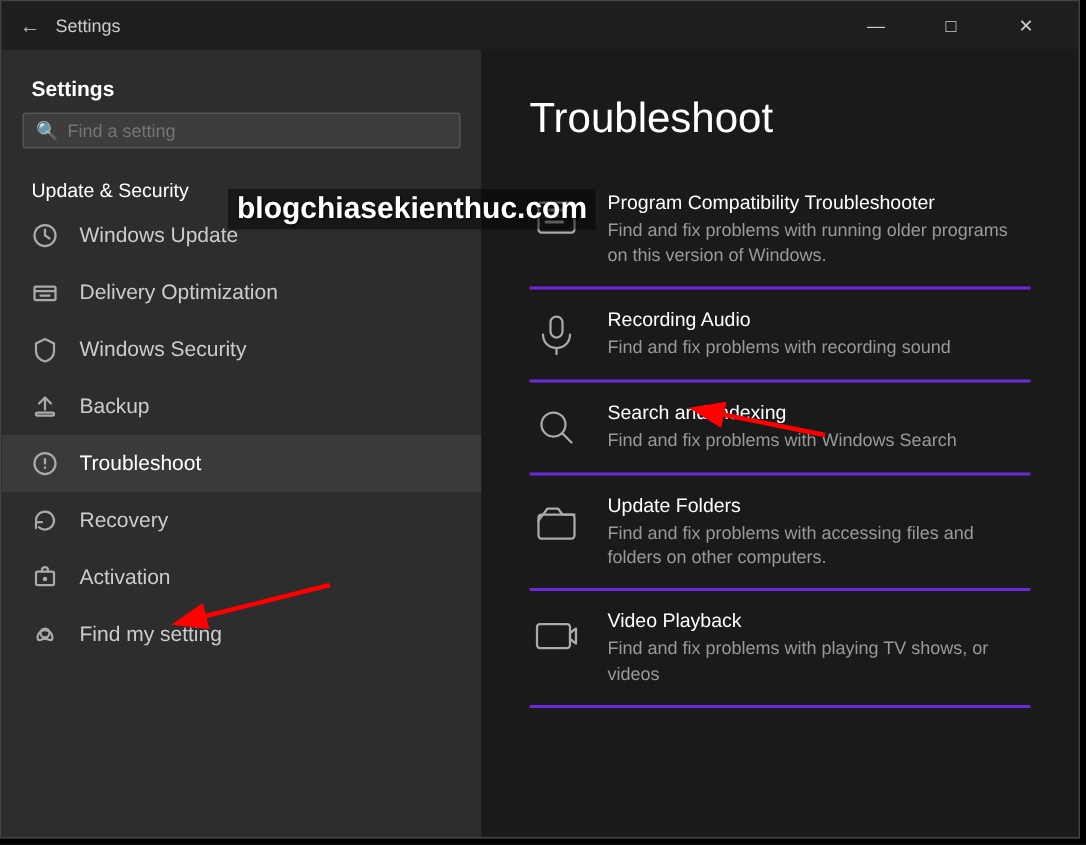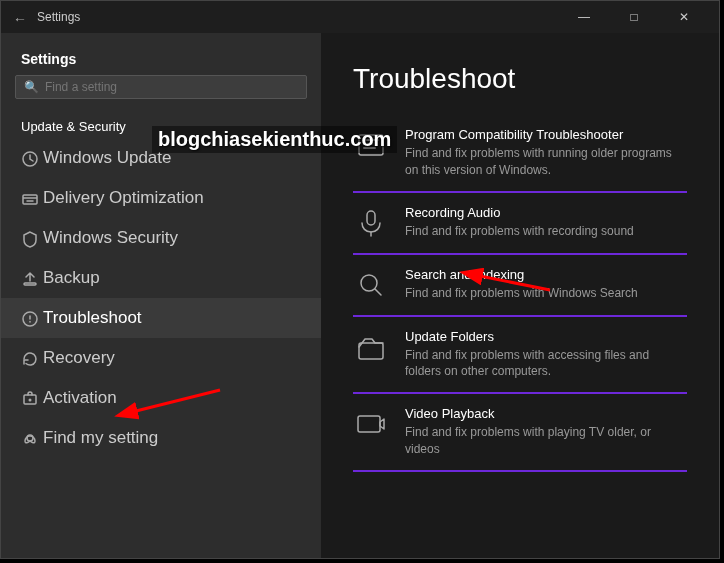--- a/index.html
+++ b/index.html
@@ -99,26 +99,26 @@
       font-size: 12px;
     }
     .section-label {
       padding: 10px 20px 4px 20px;
       color: #fff;
       font-size: 13px;
       font-weight: 400;
     }
     .nav-item {
       display: flex;
-      align-items: flex-end;
+      align-items: flex-start;
       padding: 10px 20px;
       color: #ccc;
-      font-size: 17px;
+      font-size: 14px;
       cursor: pointer;
-      gap: 4px;
+      gap: 14px;
     }
     .nav-item.active {
       background: #3a3a3a;
       color: #fff;
     }
     .nav-icon {
       width: 18px;
       height: 18px;
       flex-shrink: 0;
       display: flex;
@@ -361,21 +361,21 @@
 
         <div class="troubleshoot-item">
           <div class="item-icon">
             <svg width="32" height="32" viewBox="0 0 32 32" fill="none">
               <rect x="3" y="8" width="22" height="16" rx="2" stroke="#aaa" stroke-width="1.5" fill="none"></rect>
               <path d="M29 11l-4 3v4l4 3V11z" stroke="#aaa" stroke-width="1.5" stroke-linejoin="round" fill="none"></path>
             </svg>
           </div>
           <div class="item-text">
             <div class="item-title">Video Playback</div>
-            <div class="item-desc">Find and fix problems with playing TV older, or videos</div>
+            <div class="item-desc">Find and fix problems with playing TV shows, or videos</div>
           </div>
         </div>
 
       </div>
     </div>
   </div>
 
   <div class="watermark" style="top:98px; left:152px; font-size:20px; background:rgba(0,0,0,0.45); padding:2px 6px;margin-top:28px;">
     <span>blogchiasekienthuc.com</span>
   </div>

